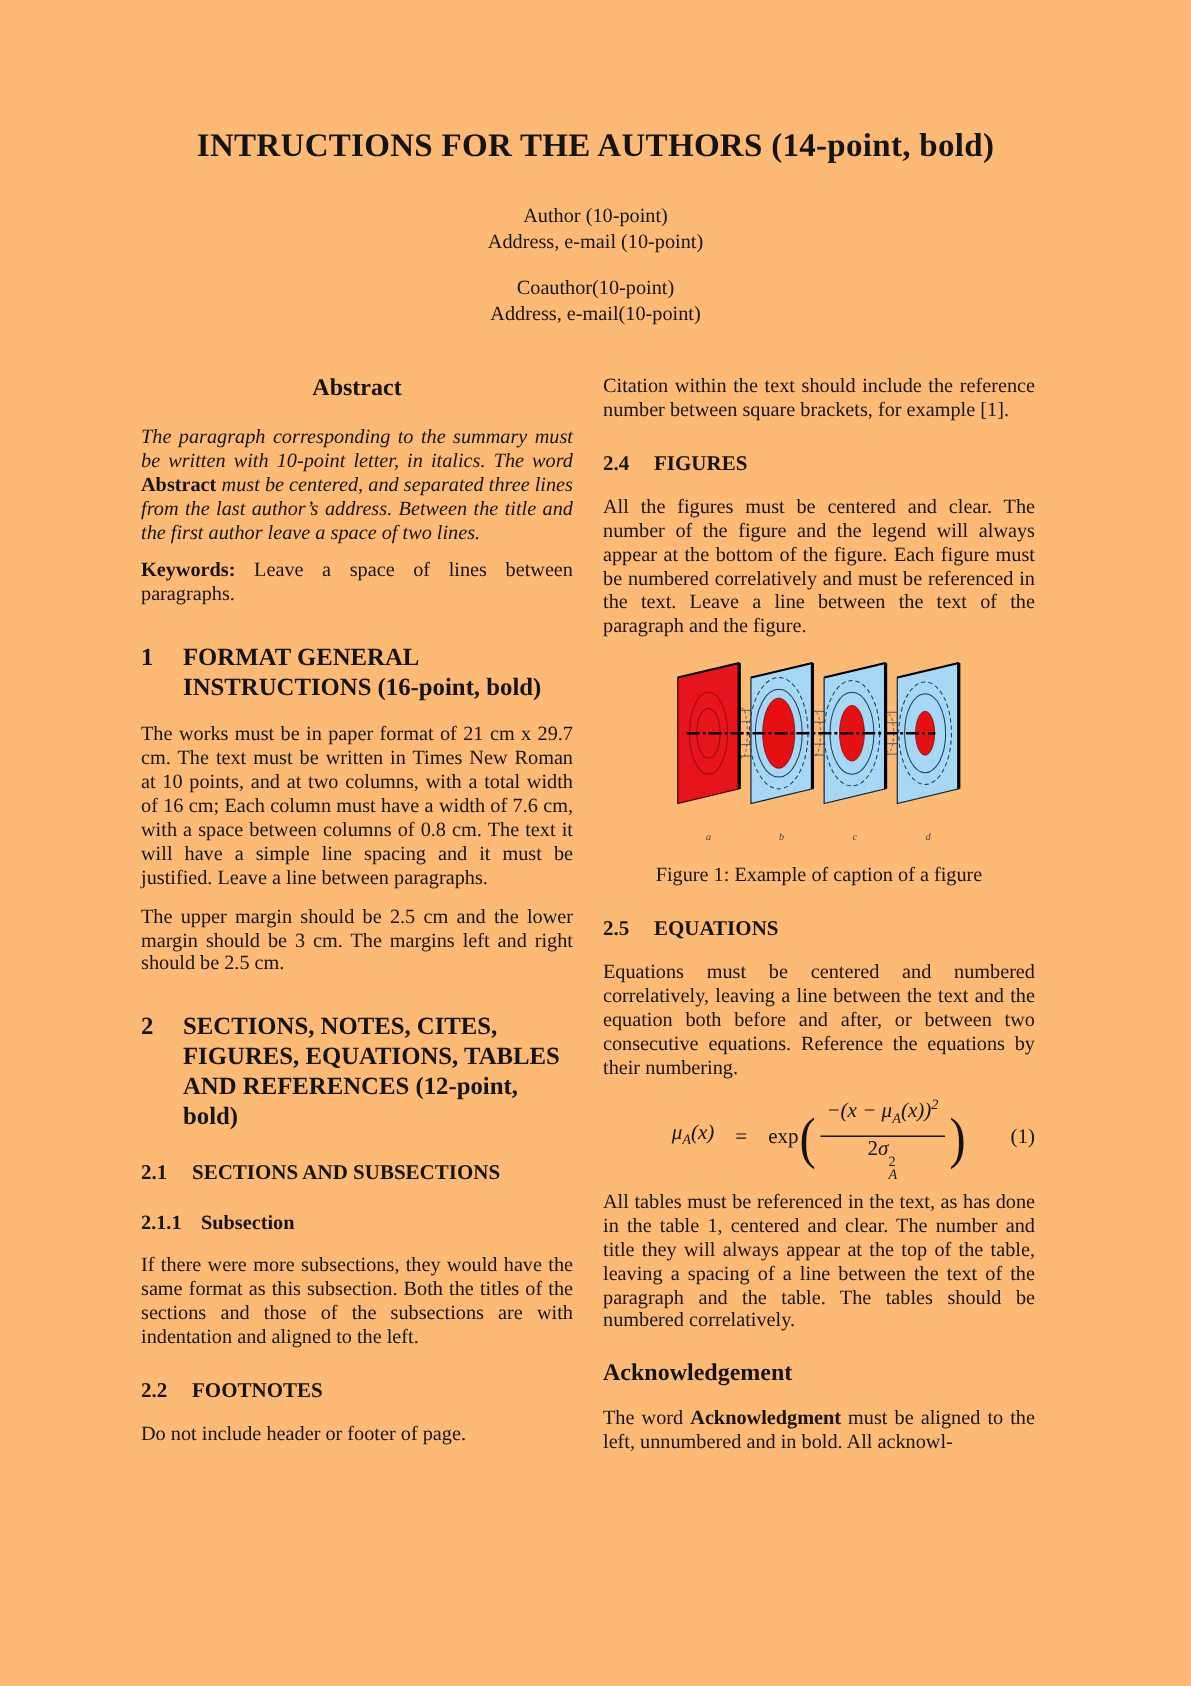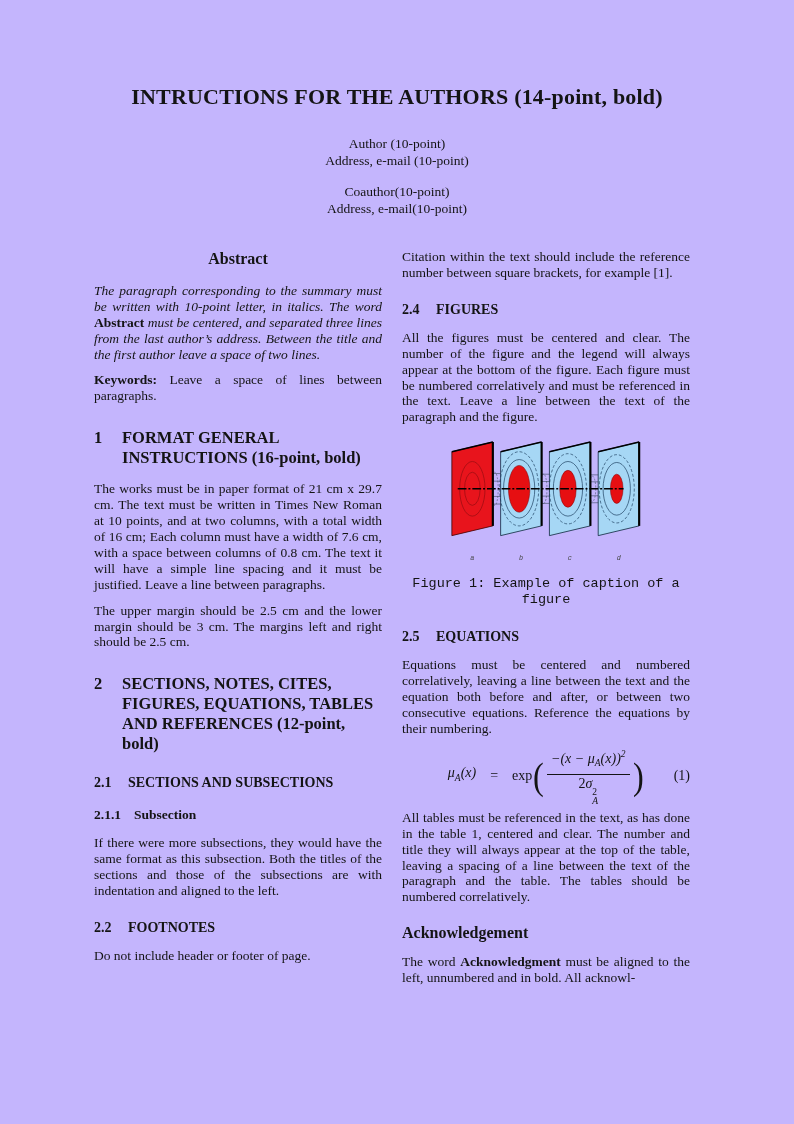--- a/index.html
+++ b/index.html
@@ -1,17 +1,17 @@
 <!DOCTYPE html>
 <html lang="en"><head>
 <meta charset="utf-8">
 <style>
   html,body { margin:0; padding:0; background:#ffffff; }
   .page {
-    position:relative; width:794px; height:1124px; background:#c4b5fd;
+    position:relative; width:794px; height:1124px; background:#fdba74;
     font-family:"Liberation Serif", serif; color:#141414; overflow:hidden;
   }
   .content { position:absolute; left:94px; top:84px; width:606px; }
 
   .doc-title {
     font-size:22px; font-weight:bold; text-align:center; margin:0; line-height:26px;
     letter-spacing:0.2px;
   }
   .authors { text-align:center; font-size:13.5px; line-height:17px; margin-top:25px; }
   .author-gap { height:14px; }
@@ -29,21 +29,21 @@
            text-align:left; margin:24px 0 13px 0; }
   .sec-h .num { flex:0 0 28px; }
   .sub-h { display:flex; font-weight:bold; font-size:14px; line-height:17px;
            text-align:left; margin:20px 0 12px 0; }
   .sub-h .num { flex:0 0 34px; }
   .subsub-h { display:flex; font-weight:bold; font-size:13.5px; line-height:16px;
               text-align:left; margin:16px 0 12px 0; }
   .subsub-h .num { flex:0 0 40px; }
   .ack-h { font-weight:bold; font-size:16px; text-align:left; margin:20px 0 13px 0; }
 
-  .figure-block { text-align:center; margin:2px 0 10px 0;font-family:Liberation Mono, monospace; }
+  .figure-block { text-align:center; margin:2px 0 10px 0; }
   .figure-caption { text-align:center; font-size:13.5px; margin-top:4px; }
 
   
   .equation { position:relative; display:flex; align-items:center; justify-content:center;
               margin:6px 0 4px 0; font-size:14px; min-height:46px; text-align:left; }
   .mvar { font-style:italic; }
   .mop  { font-style:normal; }
   .eqsign { margin:0 14px; }
   .bigparen { font-size:38px; font-weight:400; line-height:40px; transform:scaleX(0.85); }
   .frac { display:inline-flex; flex-direction:column; align-items:center; margin:0 2px; }

